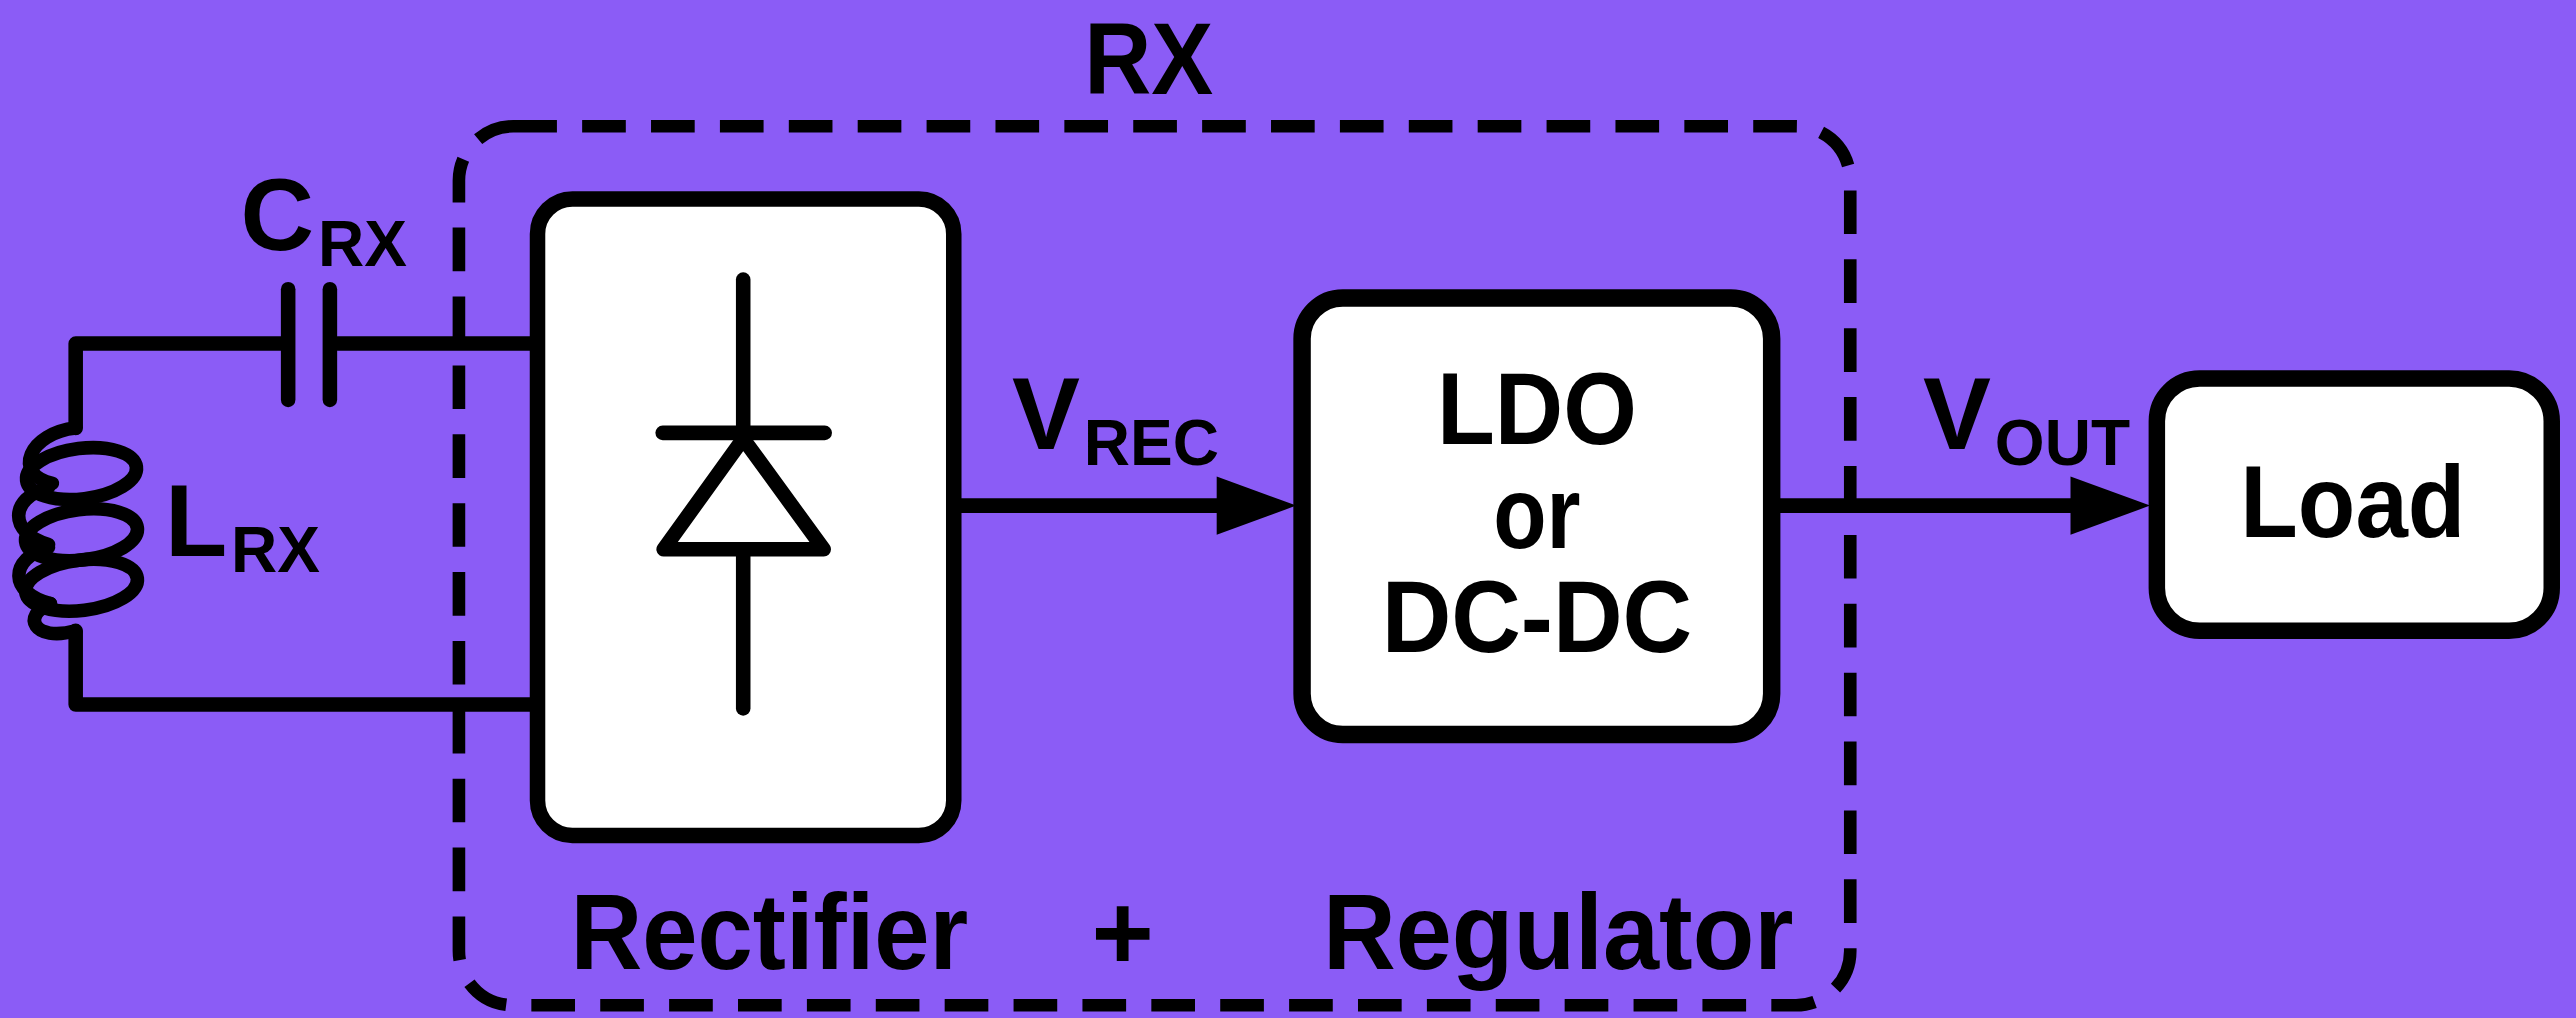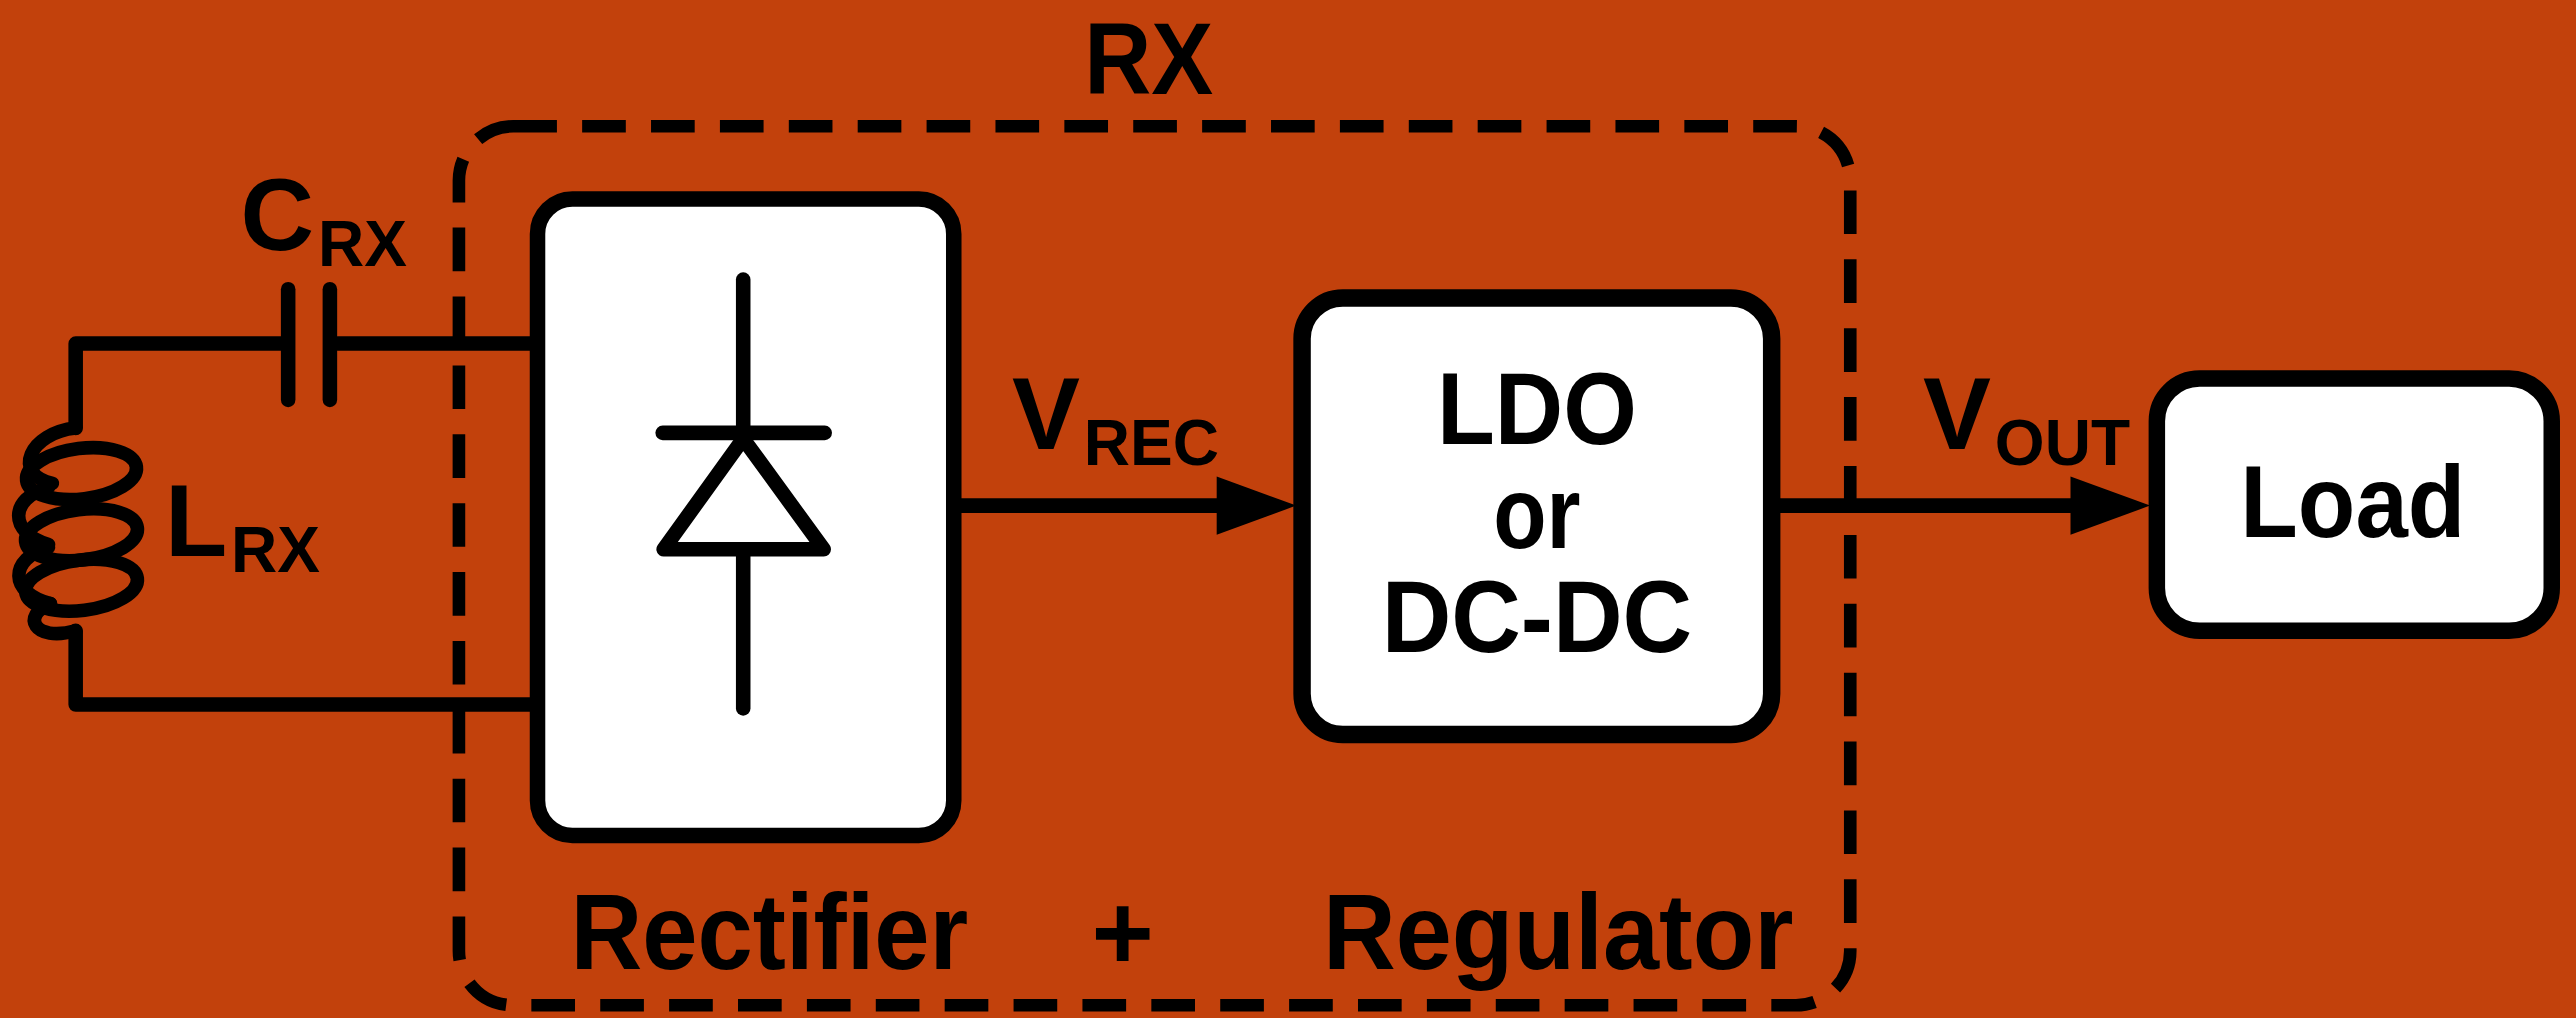--- a/index.html
+++ b/index.html
@@ -1,16 +1,16 @@
 <!DOCTYPE html>
 <html><head>
 <meta charset="utf-8">
 <style>
   html,body{margin:0;padding:0;background:#ffffff;}
-  .stage{width:2576px;height:1019px;background:#c2410c;position:relative;}
+  .stage{width:2576px;height:1019px;background:#8b5cf6;position:relative;}
   svg{display:block;}
   .lbl{font-family:"Liberation Sans","DejaVu Sans",sans-serif;font-weight:bold;fill:#000000;}
   .wire{stroke:#000000;stroke-width:15;fill:none;stroke-linecap:round;stroke-linejoin:round;}
   .coil{stroke:#000000;stroke-width:14;fill:none;stroke-linecap:round;}
   .blockbox{stroke:#000000;fill:#ffffff;}
   .dashedbox{stroke:#000000;fill:none;stroke-width:13;stroke-dasharray:45 26;}
 </style>
 </head>
 <body>
 

